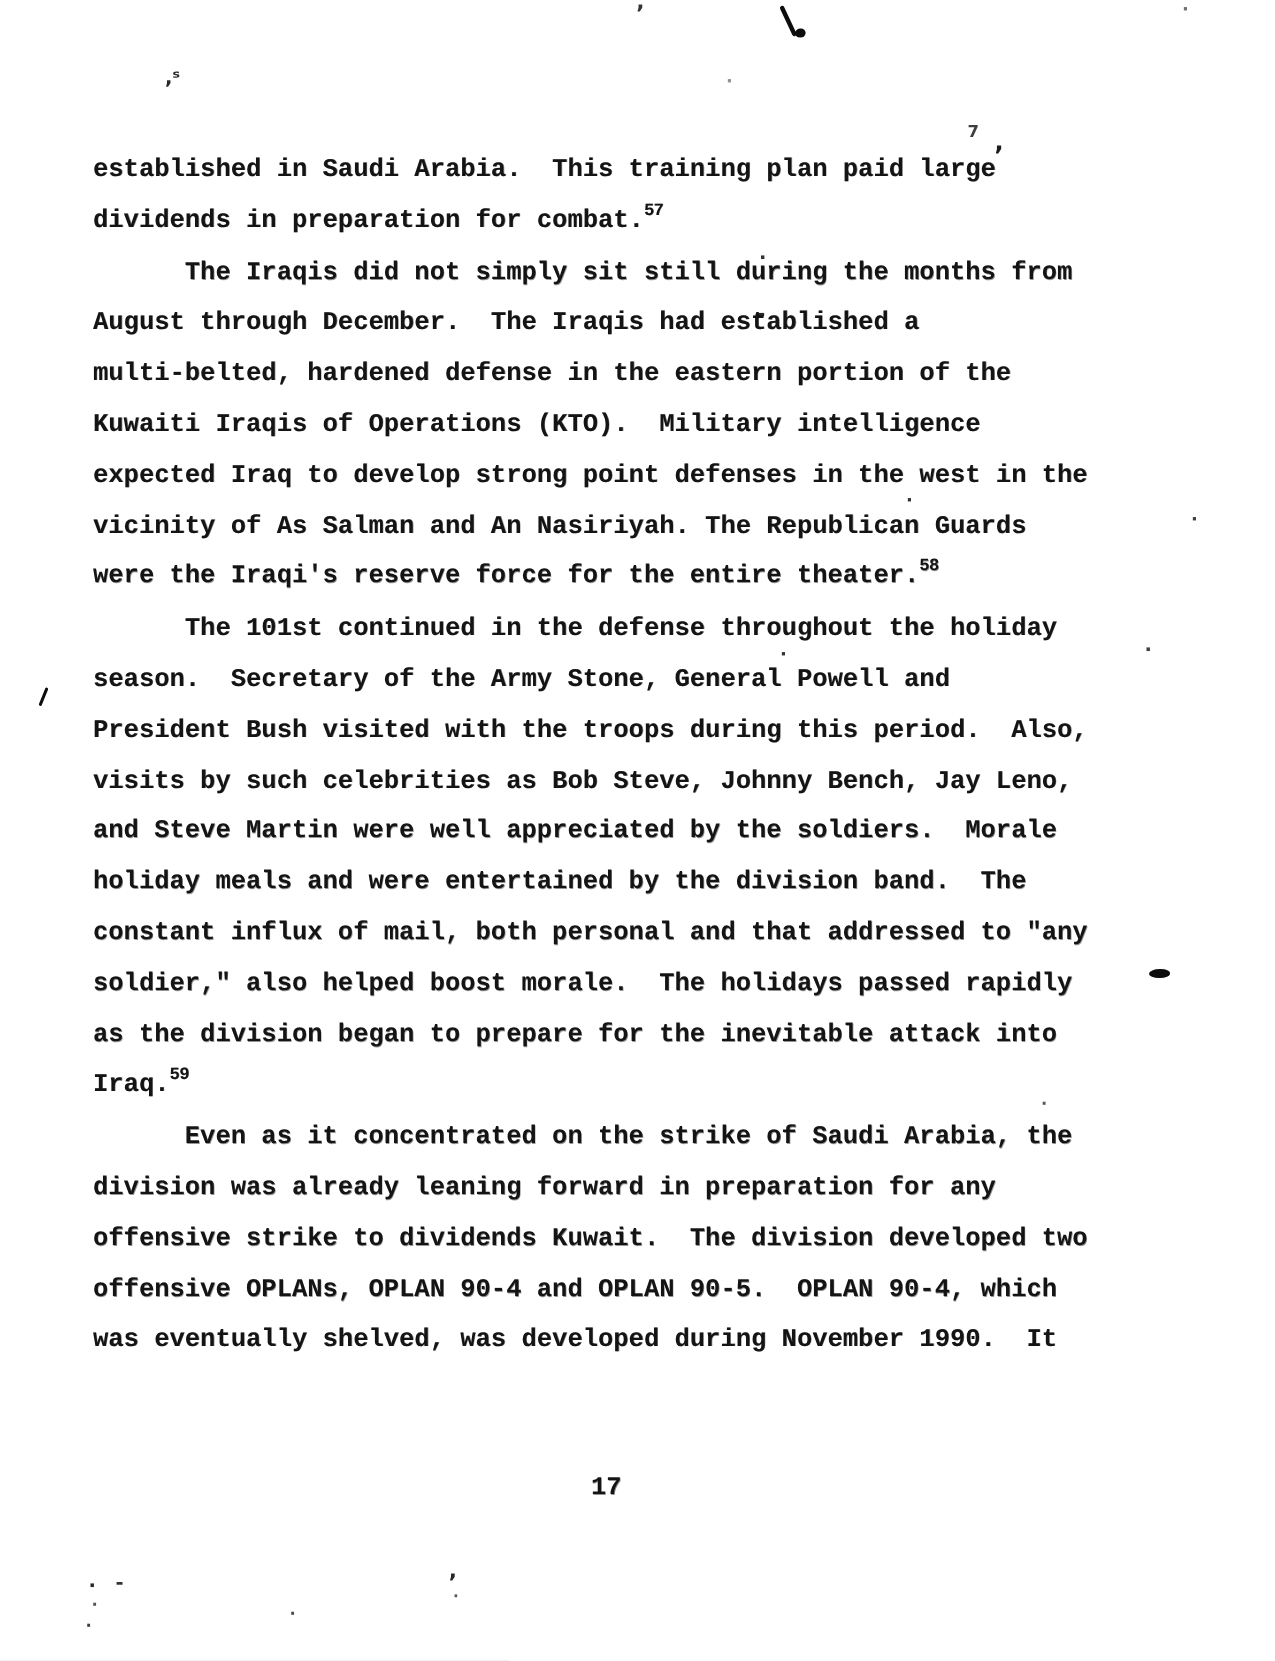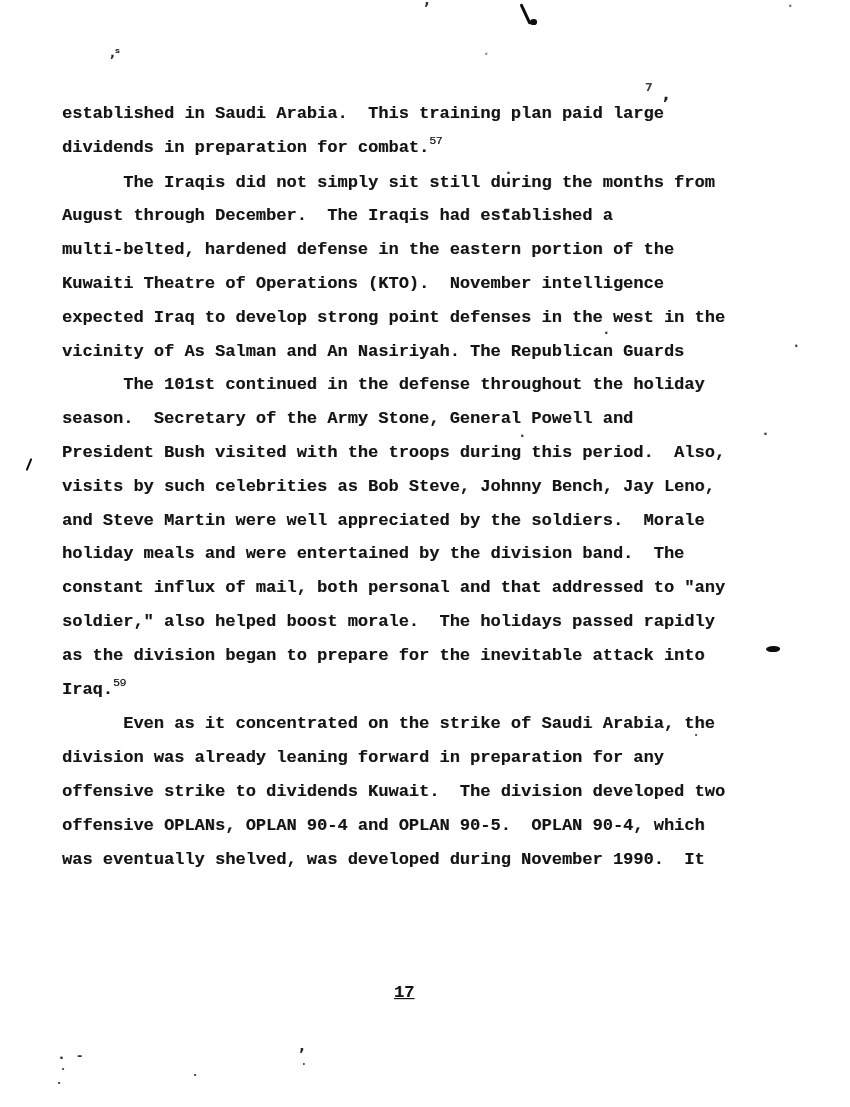--- a/index.html
+++ b/index.html
@@ -18,33 +18,32 @@
     top: 97px;
     width: 700px;
     font-size: 17px;
     font-weight: 700;
     line-height: 33.8px;
     text-shadow: 0.4px 0.4px 0 rgba(20,20,20,0.45);
   }
   .line { white-space: pre; }
   .sup {
     font-size: 11.5px;
-    font-weight: 400;
+    font-weight: 700;
     position: relative;
     top: -8px;
     letter-spacing: -0.5px;
   }
   .page-number {
     position: absolute;
     left: 394px;
     top: 983px;
     font-size: 17px;
     font-weight: 700;
     text-shadow: 0.4px 0.4px 0 rgba(20,20,20,0.45);
-    text-decoration: underline;
   }
   .noise { position: absolute; left: 0; top: 0; width: 850px; height: 1107px; pointer-events: none; }
   .speck {
     position: absolute;
     color: #101010;
     font-weight: 700;
     font-family: "DejaVu Sans", sans-serif;
     line-height: 1;
   }
   .stroke {
@@ -61,23 +60,24 @@
 </head>
 <body>
 
 <div class="page">
   <div class="text-body">
       <div class="line">established in Saudi Arabia.  This training plan paid large</div>
       <div class="line">dividends in preparation for combat.<span class="sup">57</span></div>
       <div class="line">      The Iraqis did not simply sit still during the months from</div>
       <div class="line">August through December.  The Iraqis had established a</div>
       <div class="line">multi-belted, hardened defense in the eastern portion of the</div>
-      <div class="line">Kuwaiti Theatre of Operations (KTO).  November intelligence</div>
+      <div class="line">Kuwaiti Iraqis of Operations (KTO).  Military intelligence</div>
       <div class="line">expected Iraq to develop strong point defenses in the west in the</div>
       <div class="line">vicinity of As Salman and An Nasiriyah. The Republican Guards</div>
+      <div class="line">were the Iraqi's reserve force for the entire theater.<span class="sup">58</span></div>
       <div class="line">      The 101st continued in the defense throughout the holiday</div>
       <div class="line">season.  Secretary of the Army Stone, General Powell and</div>
       <div class="line">President Bush visited with the troops during this period.  Also,</div>
       <div class="line">visits by such celebrities as Bob Steve, Johnny Bench, Jay Leno,</div>
       <div class="line">and Steve Martin were well appreciated by the soldiers.  Morale</div>
       <div class="line">holiday meals and were entertained by the division band.  The</div>
       <div class="line">constant influx of mail, both personal and that addressed to "any</div>
       <div class="line">soldier," also helped boost morale.  The holidays passed rapidly</div>
       <div class="line">as the division began to prepare for the inevitable attack into</div>
       <div class="line">Iraq.<span class="sup">59</span></div>

